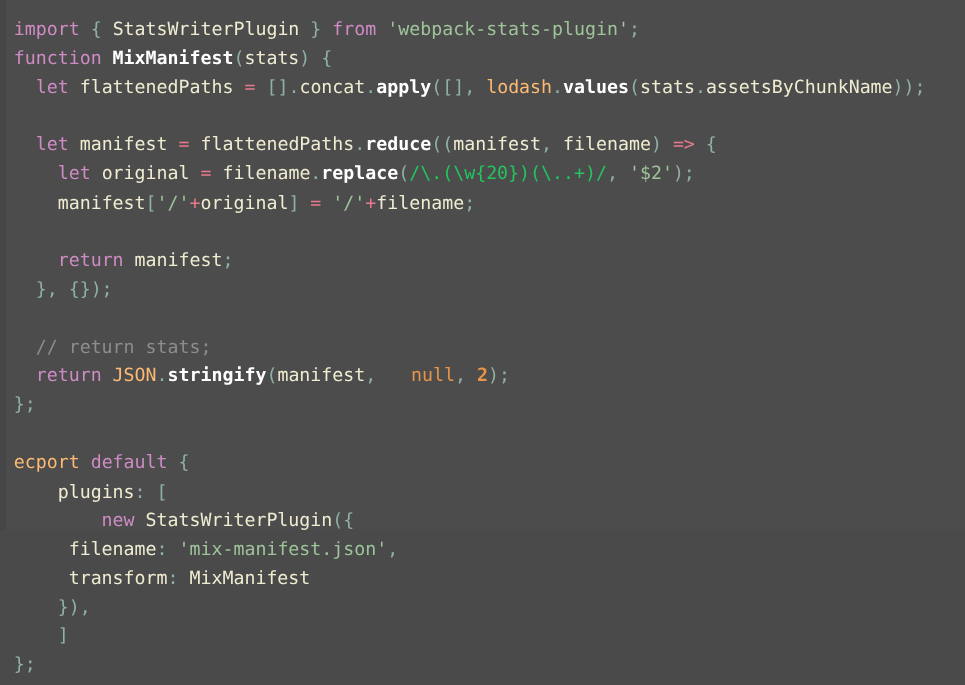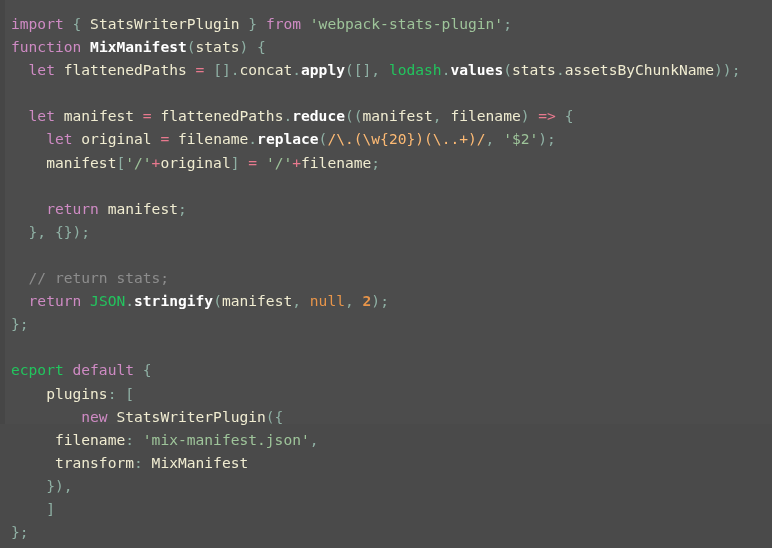--- a/index.html
+++ b/index.html
@@ -44,25 +44,25 @@
   }
   .ln { display: block; height: 23.1px; }
 
   
   .kw       { color: #cf8bc4; }
   .op       { color: #e8798e; }          
   .punc     { color: #8fb0a4; }          
   .str      { color: #9ec49a; }          
   .ident    { color: #f0ecd1; }          
   .fnname   { color: #ffffff; font-weight: bold; }
-  .regex    { color: #fdba74; }
+  .regex    { color: #22c55e; }
   .num      { color: #e8954a; font-weight: bold; }
-  .nullv    { color: #e8954a; }
+  .nullv    { color: #e8954a; margin-left: 19px; }
   .comment  { color: #8d8d8d; text-align: right; }
-  .white    { color: #22c55e; }
+  .white    { color: #fdba74; }
 </style>
 </head>
 <body>
 
 <div id="editor">
   <div id="gutter-strip"></div>
   <div id="code"><div class="ln"><span class="kw">import</span> <span class="punc">{</span> <span class="ident">StatsWriterPlugin</span> <span class="punc">}</span> <span class="kw">from</span> <span class="str">'webpack-stats-plugin'</span><span class="punc">;</span></div><div class="ln"><span class="kw">function</span> <span class="fnname">MixManifest</span><span class="punc">(</span><span class="ident">stats</span><span class="punc">)</span> <span class="punc">{</span></div><div class="ln">  <span class="kw">let</span> <span class="ident">flattenedPaths</span> <span class="op">=</span> <span class="punc">[]</span><span class="punc">.</span><span class="ident">concat</span><span class="punc">.</span><span class="fnname">apply</span><span class="punc">(</span><span class="punc">[]</span><span class="punc">,</span> <span class="white">lodash</span><span class="punc">.</span><span class="fnname">values</span><span class="punc">(</span><span class="ident">stats</span><span class="punc">.</span><span class="ident">assetsByChunkName</span><span class="punc">));</span></div><div class="ln">&nbsp;</div><div class="ln">  <span class="kw">let</span> <span class="ident">manifest</span> <span class="op">=</span> <span class="ident">flattenedPaths</span><span class="punc">.</span><span class="fnname">reduce</span><span class="punc">((</span><span class="ident">manifest</span><span class="punc">,</span> <span class="ident">filename</span><span class="punc">)</span> <span class="op">=&gt;</span> <span class="punc">{</span></div><div class="ln">    <span class="kw">let</span> <span class="ident">original</span> <span class="op">=</span> <span class="ident">filename</span><span class="punc">.</span><span class="fnname">replace</span><span class="punc">(</span><span class="regex">/\.(\w{20})(\..+)/</span><span class="punc">,</span> <span class="str">'$2'</span><span class="punc">);</span></div><div class="ln">    <span class="ident">manifest</span><span class="punc">[</span><span class="str">'/'</span><span class="op">+</span><span class="ident">original</span><span class="punc">]</span> <span class="op">=</span> <span class="str">'/'</span><span class="op">+</span><span class="ident">filename</span><span class="punc">;</span></div><div class="ln">&nbsp;</div><div class="ln">    <span class="kw">return</span> <span class="ident">manifest</span><span class="punc">;</span></div><div class="ln">  <span class="punc">}, {});</span></div><div class="ln">&nbsp;</div><div class="ln">  <span class="comment">// return stats;</span></div><div class="ln">  <span class="kw">return</span> <span class="white">JSON</span><span class="punc">.</span><span class="fnname">stringify</span><span class="punc">(</span><span class="ident">manifest</span><span class="punc">,</span> <span class="nullv">null</span><span class="punc">,</span> <span class="num">2</span><span class="punc">);</span></div><div class="ln"><span class="punc">};</span></div><div class="ln">&nbsp;</div><div class="ln"><span class="white">ecport</span> <span class="kw">default</span> <span class="punc">{</span></div><div class="ln">    <span class="ident">plugins</span><span class="punc">:</span> <span class="punc">[</span></div><div class="ln">        <span class="kw">new</span> <span class="ident">StatsWriterPlugin</span><span class="punc">({</span></div><div class="ln">     <span class="ident">filename</span><span class="punc">:</span> <span class="str">'mix-manifest.json'</span><span class="punc">,</span></div><div class="ln">     <span class="ident">transform</span><span class="punc">:</span> <span class="ident">MixManifest</span></div><div class="ln">    <span class="punc">}),</span></div><div class="ln">    <span class="punc">]</span></div><div class="ln"><span class="punc">};</span></div></div>
 </div>
 
 </body></html>

